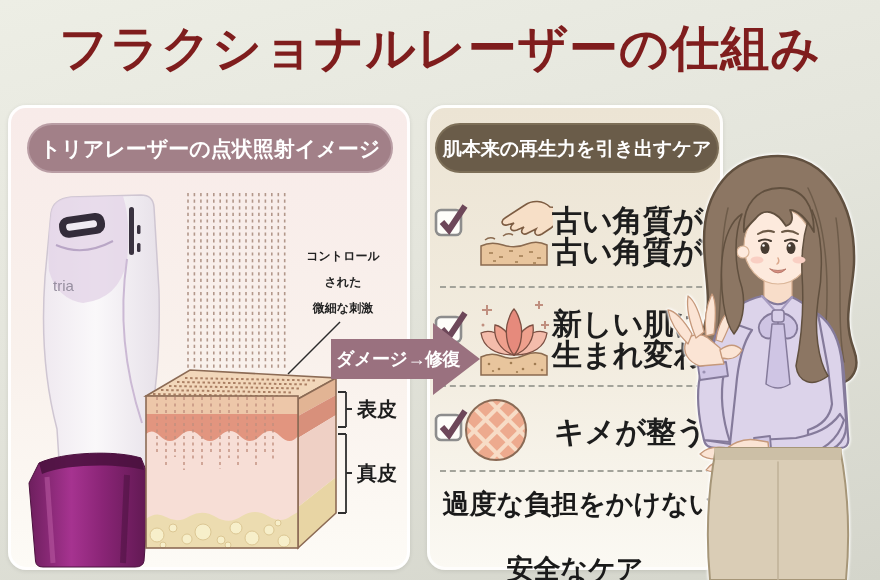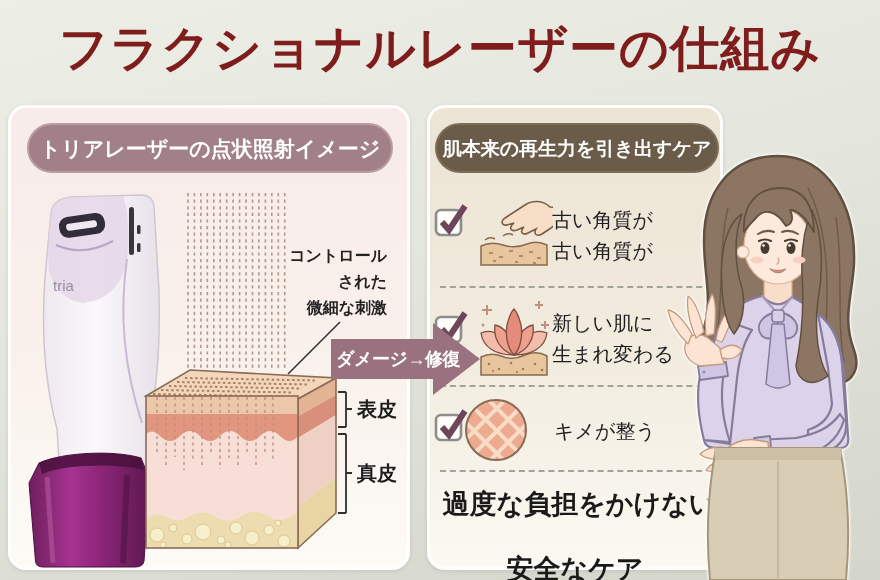--- a/index.html
+++ b/index.html
@@ -26,30 +26,30 @@
   .pill {
     position:absolute; border-radius:27px; color:#ffffff; font-weight:bold;
     text-align:center; white-space:nowrap;
   }
   .pill-left { left:16px; top:15px; width:366px; height:50px; line-height:47px;
     font-size:21px; background:#a28088; border:2px solid #b99da4; }
   .pill-right { left:5px; top:15px; width:284px; height:50px; line-height:47px;
     font-size:19px; background:#6a5c49; border:2px solid #7c6e57; }
   .abs { position:absolute; }
   .laser-label {
-    left:244px; top:135px; width:132px; text-align:right;
-    font-size:16px; font-weight:bold; color:#222; line-height:26px;
+    left:266px; top:135px; width:132px; text-align:center;
+    font-size:12px; font-weight:bold; color:#222; line-height:26px;
   }
   .arrow-wrap { left:314px; top:322px; width:150px; height:74px; z-index:6;margin-left:17px; }
   .arrow-text {
     position:absolute; left:4px; top:17px; width:126px; height:40px;
     line-height:40px; text-align:center; color:#fff; font-weight:bold;
     font-size:18px; white-space:nowrap; letter-spacing:-0.5px;
   }
-  .item-text { font-size:20px; font-weight:400; color:#1d1d1d; line-height:31px; white-space:nowrap; }
+  .item-text { font-size:30px; font-weight:700; color:#1d1d1d; line-height:31px; white-space:nowrap; }
   .divider { position:absolute; left:10px; width:272px; border-top:2px dashed #a3a39a; }
   .footer-line { position:absolute; left:0; width:100%; text-align:center;
     font-size:27px; font-weight:900; color:#1a1a1a; white-space:nowrap; }
   .woman { left:658px; top:148px; width:222px; height:432px; z-index:7; }
   .woman svg { filter:drop-shadow(0 0 1.5px #fff) drop-shadow(0 0 1px #fff); }
 </style>
 </head>
 <body>
 
 <div class="title">フラクショナルレーザーの仕組み</div>

